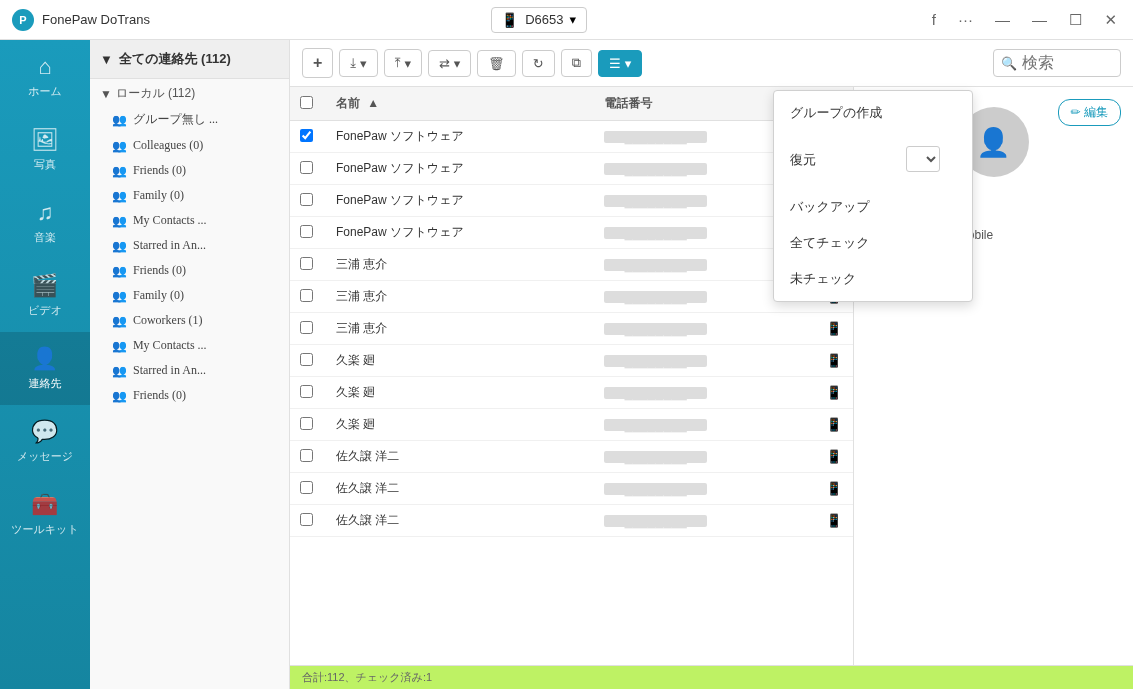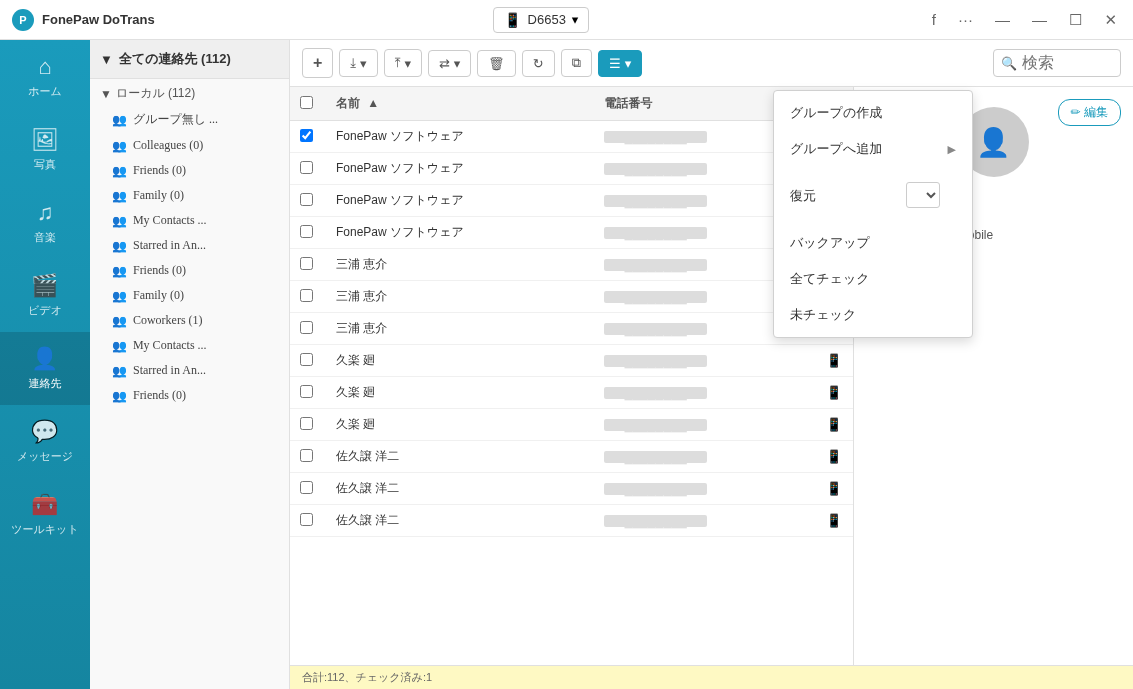--- a/index.html
+++ b/index.html
@@ -5,21 +5,21 @@
     * { margin: 0; padding: 0; box-sizing: border-box; }
     body { width: 1133px; height: 689px; font-family: 'Segoe UI', Meiryo, sans-serif; font-size: 13px; background: #f5f5f5; overflow: hidden; display: flex; flex-direction: column; }
 
     
     .title-bar {
       height: 40px; background: #fff; display: flex; align-items: center; padding: 0 12px;
       border-bottom: 1px solid #e0e0e0; flex-shrink: 0; justify-content: space-between;
     }
     .title-bar-left { display: flex; align-items: center; gap: 8px; }
     .app-logo { width: 22px; height: 22px; background: #1a9bbc; border-radius: 50%; display: flex; align-items: center; justify-content: center; color: white; font-size: 11px; font-weight: bold; }
-    .app-title { font-size: 13px; color: #333; font-weight: 700; }
+    .app-title { font-size: 13px; color: #333; font-weight: 400; }
     .title-bar-center { display: flex; align-items: center; gap: 8px; }
     .device-selector { display: flex; align-items: center; gap: 6px; border: 1px solid #ccc; border-radius: 4px; padding: 4px 10px; background: #fff; cursor: pointer; }
     .device-icon { color: #555; font-size: 14px; }
     .device-name { font-size: 13px; color: #333; }
     .title-bar-right { display: flex; align-items: center; gap: 14px; }
     .title-btn { background: none; border: none; cursor: pointer; color: #666; font-size: 15px; padding: 2px 4px; }
 
     
     .main { display: flex; flex: 1; overflow: hidden; }
 
@@ -85,21 +85,21 @@
       color: #555; border-bottom: 1px solid #e0e0e0; position: sticky; top: 0;
     }
     .contacts-table tbody tr { border-bottom: 1px solid #f0f0f0; }
     .contacts-table tbody td { padding: 7px 10px; font-size: 12px; color: #333; }
     .check-col { width: 36px; }
     .phone-col { color: #999; font-size: 11px; }
     .mobile-icon { color: #aaa; font-size: 13px; }
 
     
     .status-bar {
-      background: #fef9c3; border-top: 1px solid #e0e0e0; padding: 4px 12px;
+      background: #bef264; border-top: 1px solid #e0e0e0; padding: 4px 12px;
       font-size: 11px; color: #666; flex-shrink: 0;
     }
 
     
     .right-panel {
       width: 280px; border-left: 1px solid #e0e0e0; background: #fff;
       display: flex; flex-direction: column; flex-shrink: 0; position: relative;
     }
     .contact-detail { padding: 16px; }
     .memo-label { font-size: 12px; color: #888; margin-bottom: 6px; }
@@ -497,24 +497,20 @@
         <span>合計:112、チェック済み:1</span>
       </div>
     </div>
 
     <div class="dropdown-menu" id="dropdown-menu">
       <div id="dropdown-items-container">
           <div class="dropdown-item">
       <span>グループの作成</span>
 
     </div>
-          <div class="dropdown-item">
-      <span>グループへ追加</span>
-      <span class="chevron">▶</span>
-    </div>
           <div class="dropdown-item" style="display: flex; align-items: center; gap: 8px;">
       <span>復元</span>
       <div class="dropdown-select">
         <select>
           <option></option>
         </select>
       </div>
     </div>
           <div class="dropdown-item">
       <span>バックアップ</span>

